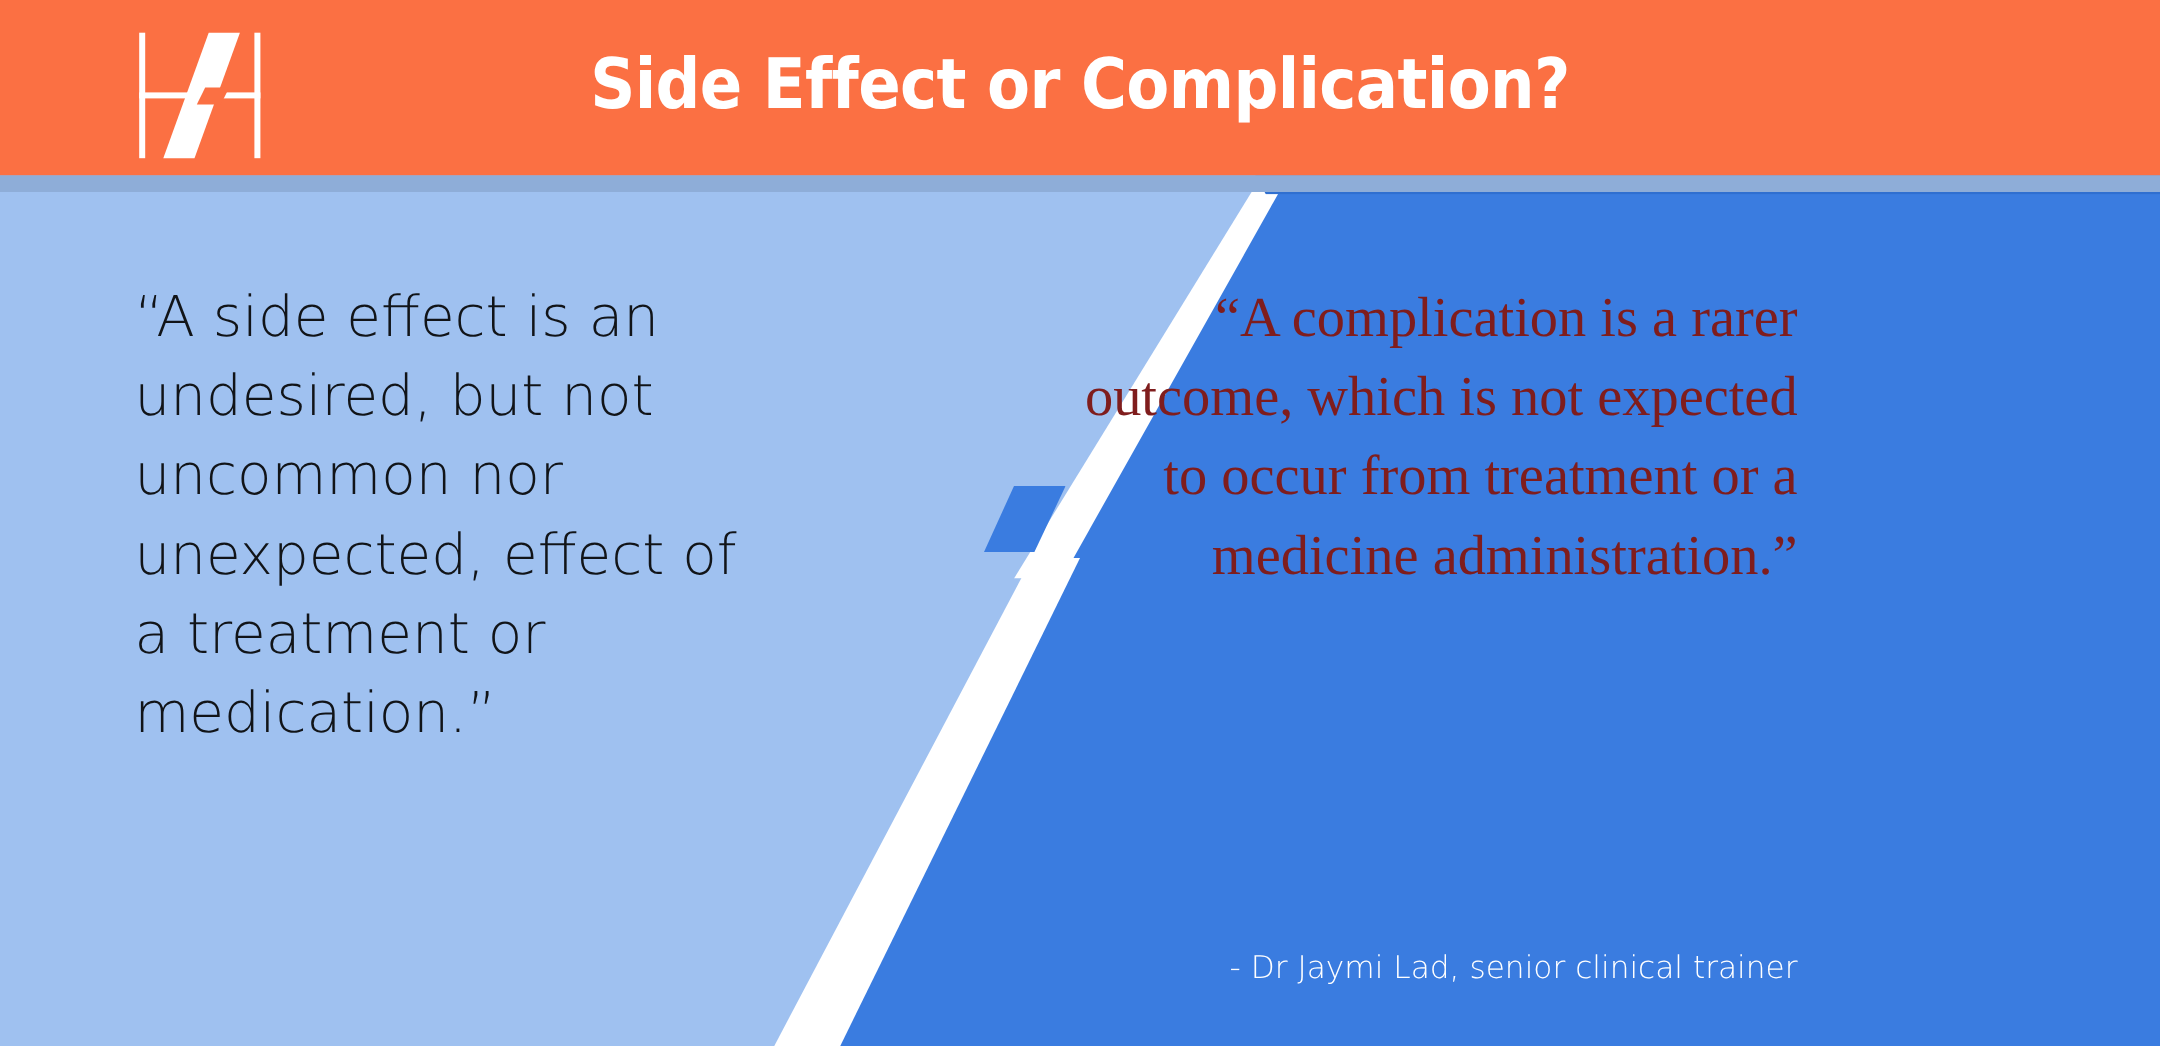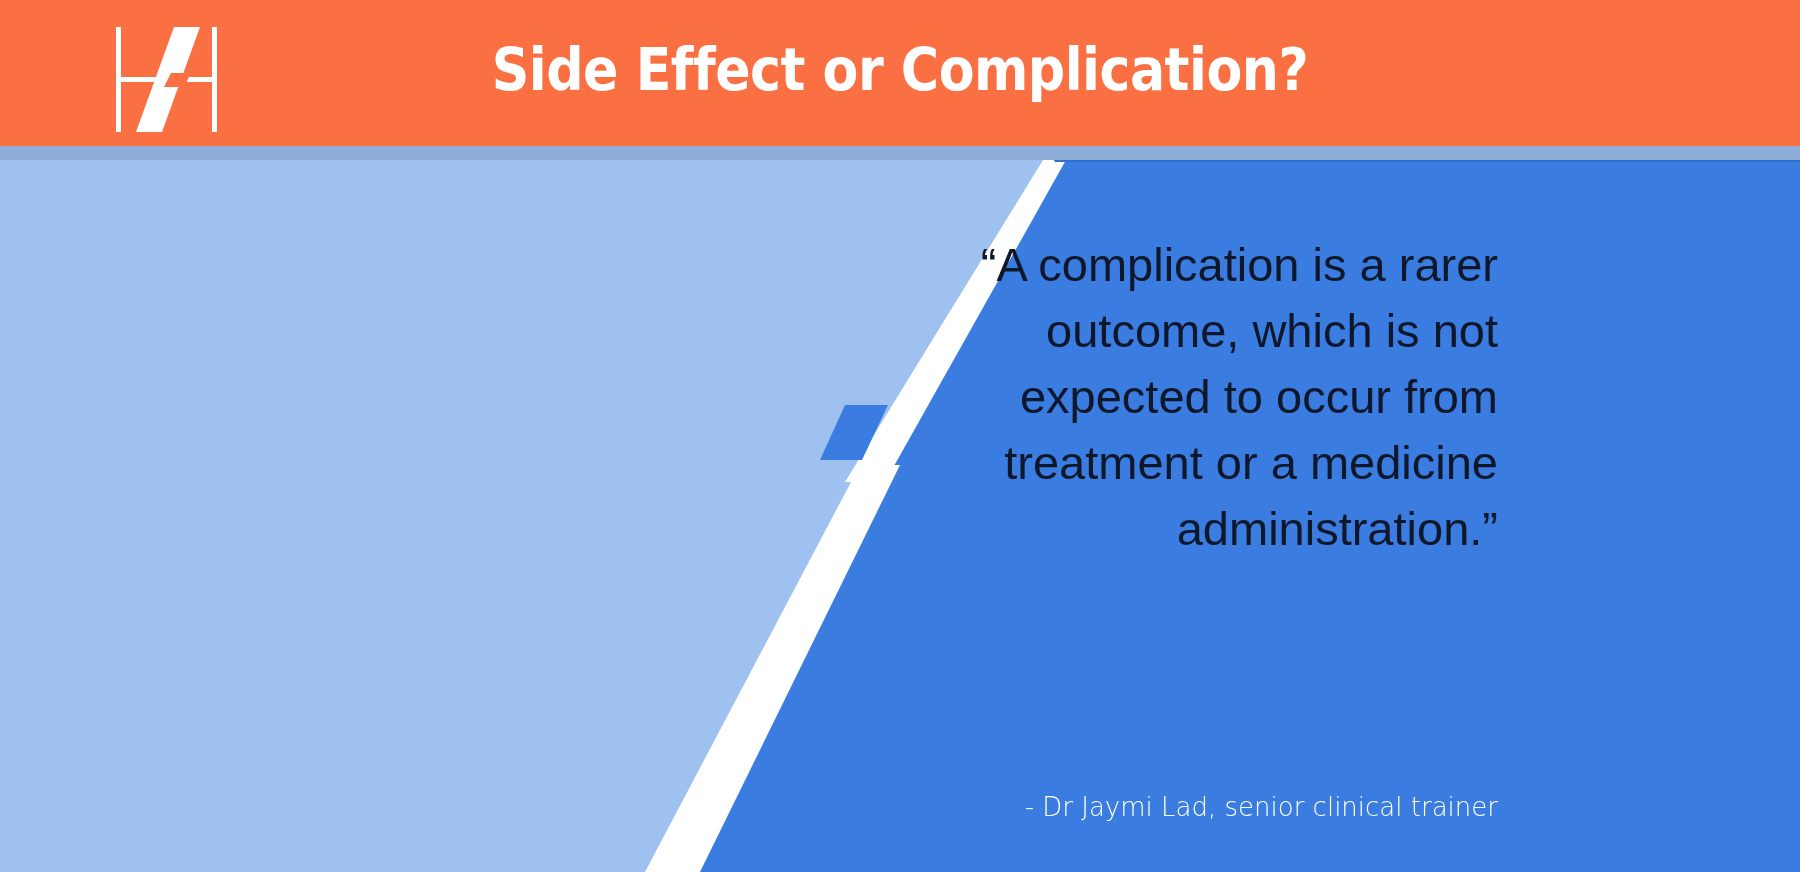--- a/index.html
+++ b/index.html
@@ -84,22 +84,22 @@
     font-family:"DejaVu Sans","Liberation Sans", sans-serif;
     font-weight:300;
     font-size:47px;
     line-height:66px;
     text-align:left;
     letter-spacing:0px;
   }
   .quote-right{
     position:absolute;right:302px;top:232px;width:640px;
     z-index:30;
-    color:#0f172a;
-    font-family:Liberation Sans, sans-serif;
+    color:#7f1d1d;
+    font-family:Liberation Serif, serif;
     font-weight:300;
     font-size:47px;
     line-height:66px;
     text-align:right;
   }
   .attribution{
     position:absolute;right:302px;top:792px;
     z-index:30;
     color:#FFFFFF;
     font-family:"DejaVu Sans","Liberation Sans", sans-serif;
@@ -130,18 +130,19 @@
         <rect x="2" y="0" width="5" height="105" fill="#FFFFFF"></rect>
         <rect x="98" y="0" width="5" height="105" fill="#FFFFFF"></rect>
         <rect x="2" y="50" width="101" height="5" fill="#FFFFFF"></rect>
         <polygon points="60,0 86,0 48,105 22,105" fill="#FFFFFF"></polygon>
         <polygon points="57,46 77,46 70,60 50,60" fill="#FB7043"></polygon>
       </svg>
     </div>
     <div class="header-title">Side Effect or Complication?</div>
   </div>
 
+  <div class="quote-left">“A side effect is an undesired, but not uncommon nor unexpected, effect of a treatment or medication.”</div>
 
   <div class="quote-right">“A complication is a rarer outcome, which is not expected to occur from treatment or a medicine administration.”</div>
 
   <div class="attribution">- Dr Jaymi Lad, senior clinical trainer</div>
 
 </div>
 
 </body></html>

